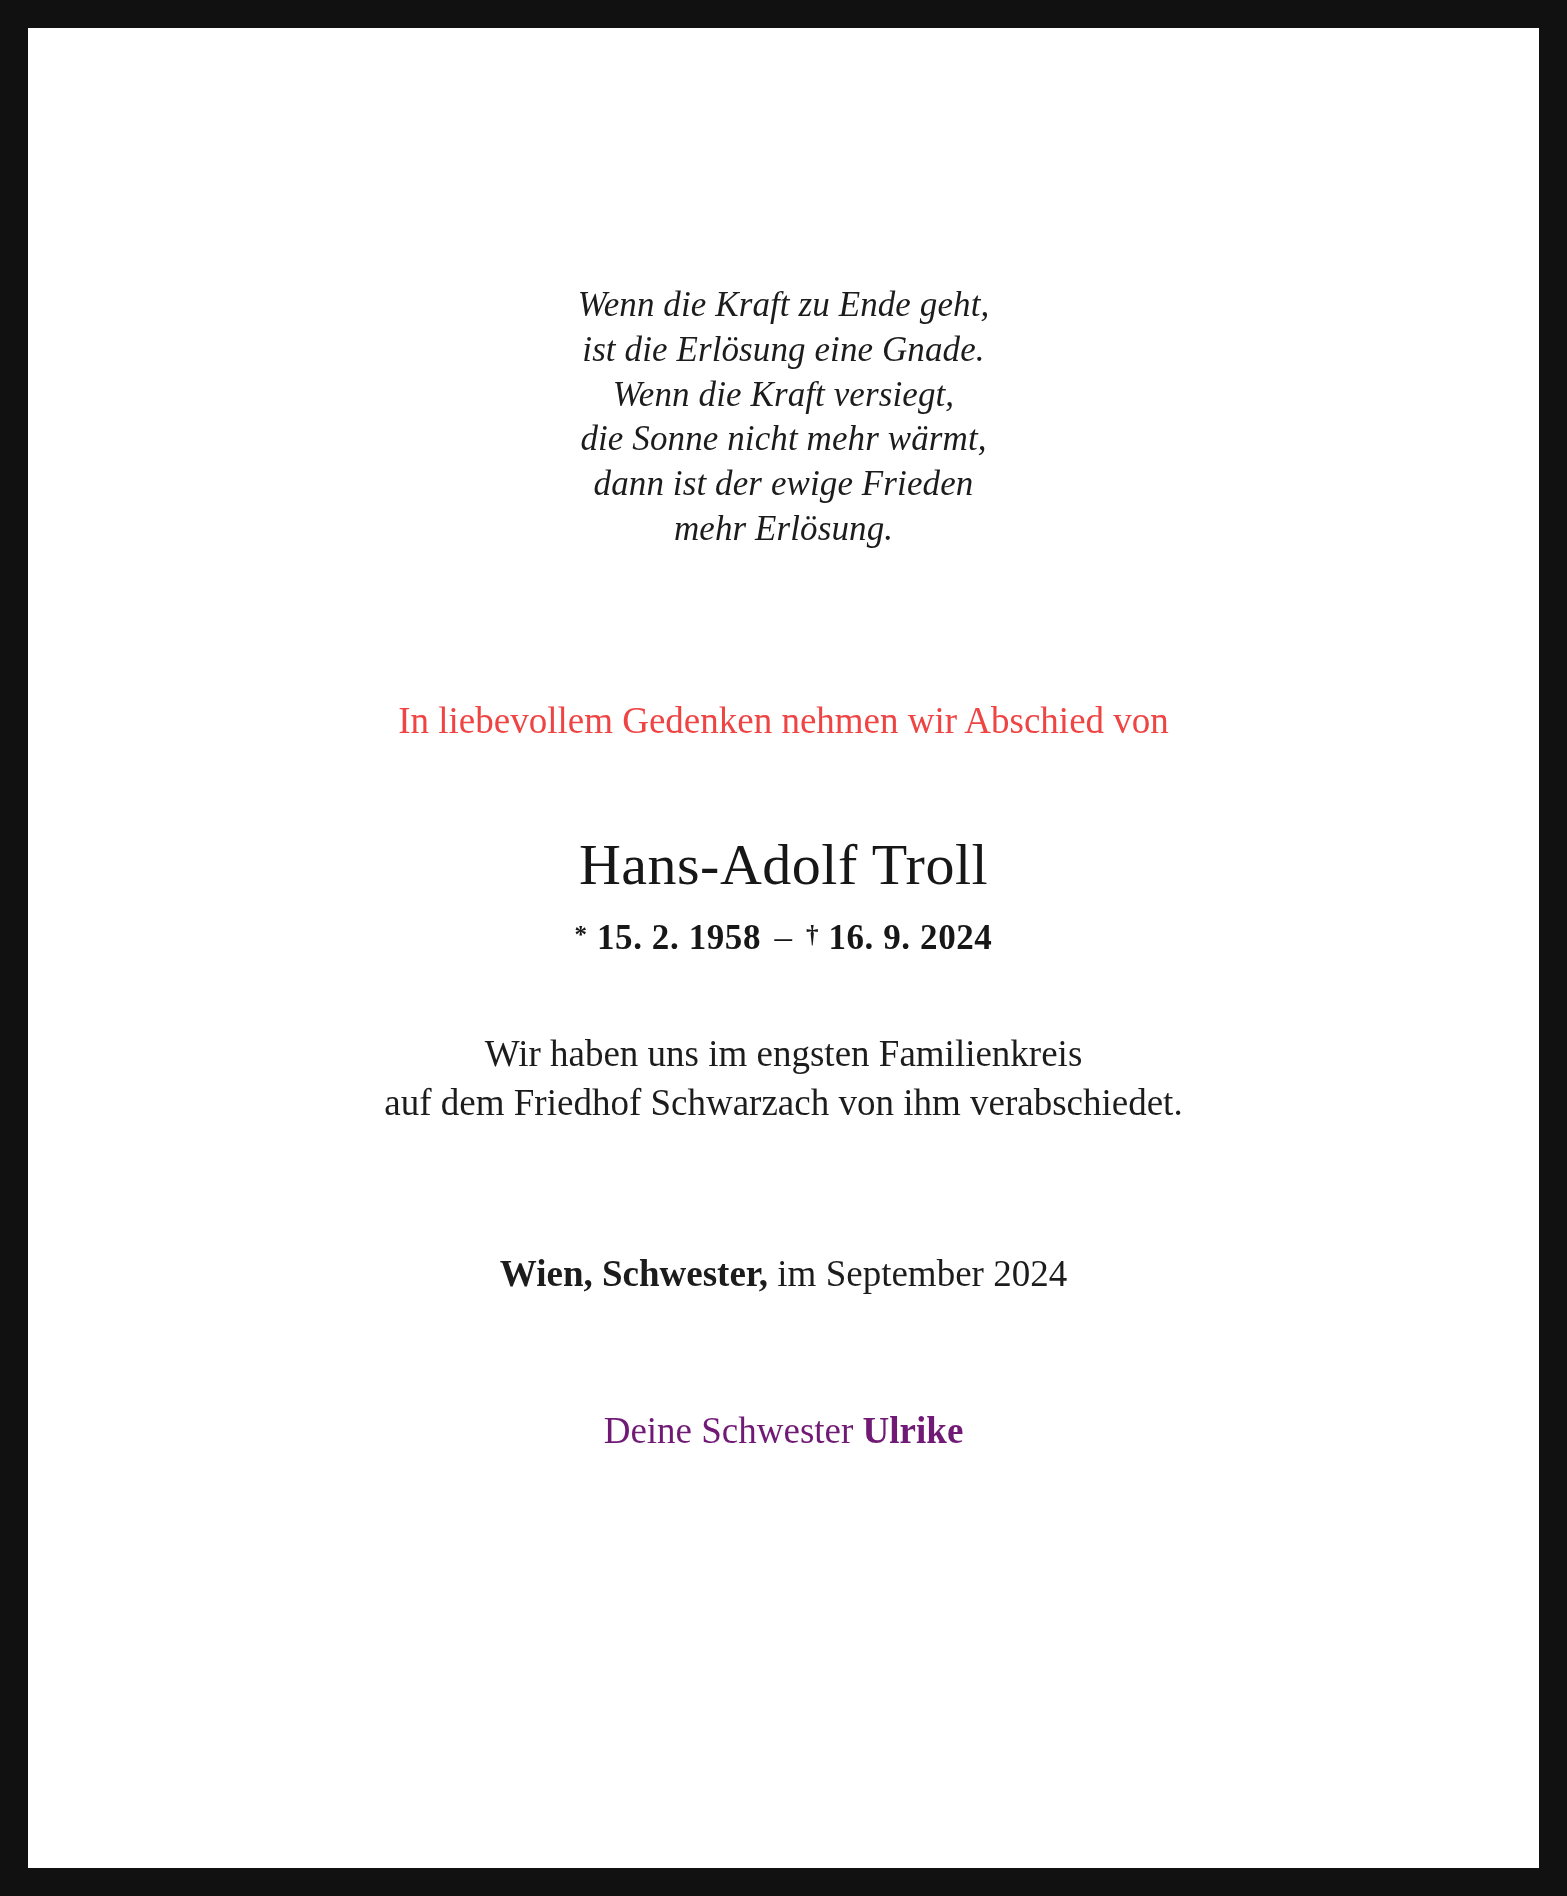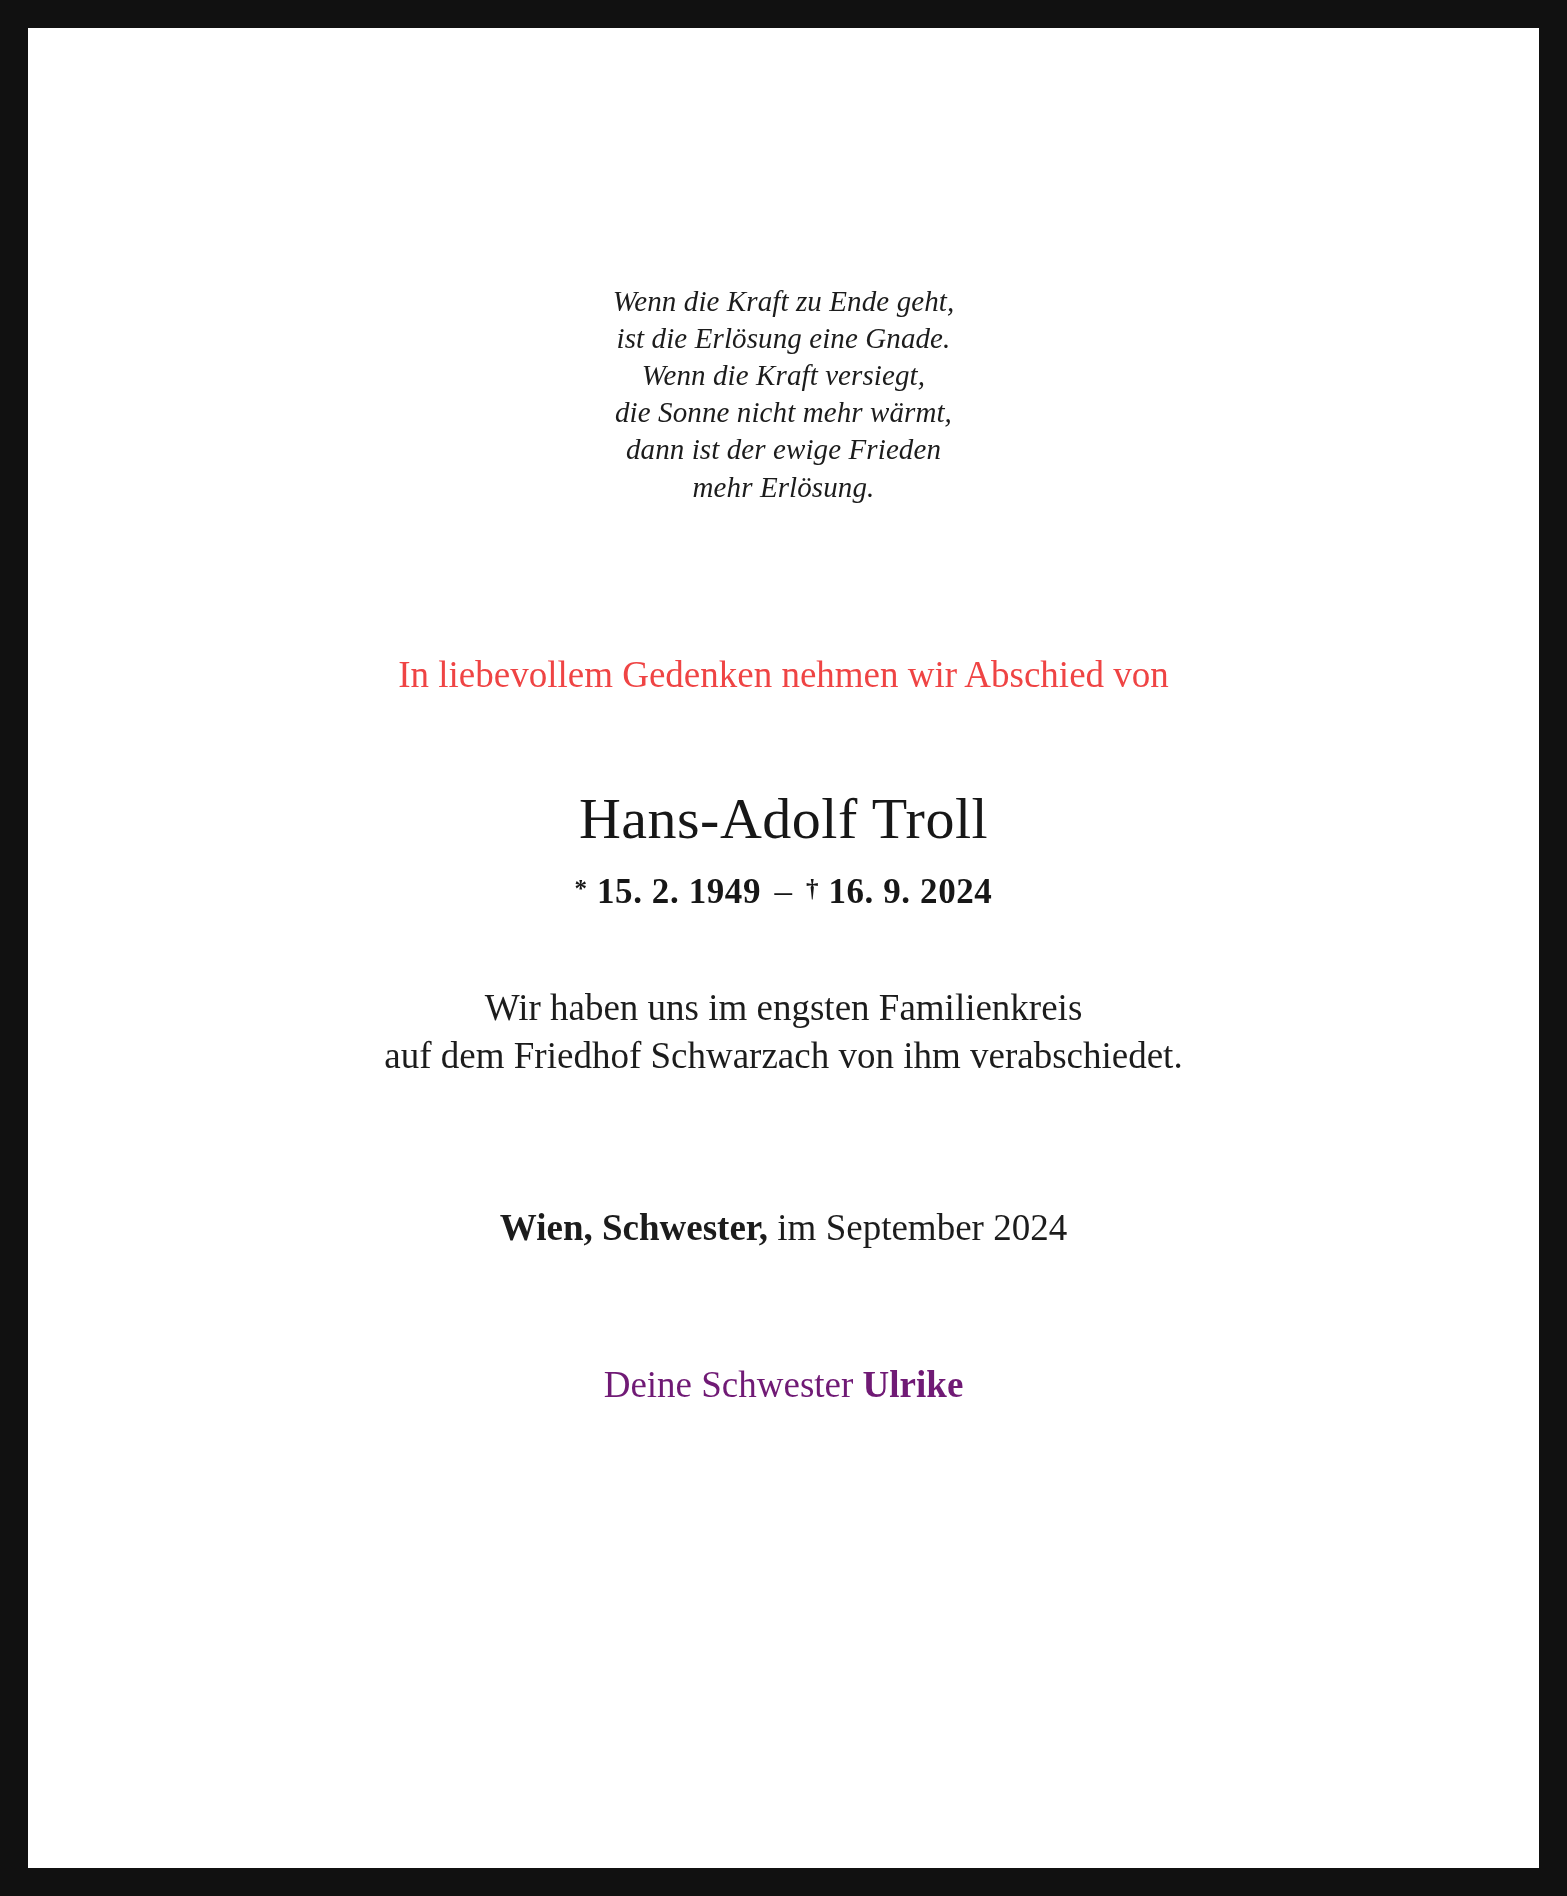--- a/index.html
+++ b/index.html
@@ -30,21 +30,21 @@
     background: #ffffff;
     position: relative;
     display: flex;
     flex-direction: column;
     align-items: center;
   }
 
   .verse {
     margin-top: 255px;
     font-style: italic;
-    font-size: 29px;
+    font-size: 35px;
     line-height: 1.28;
     text-align: center;
     color: #1c1c1c;
     letter-spacing: 0.1px;
   }
   .verse div {
     white-space: nowrap;
   }
 
   .intro {
@@ -129,21 +129,21 @@
       <div>dann ist der ewige Frieden</div>
       <div>mehr Erlösung.</div>
     </div>
 
     <div class="intro">In liebevollem Gedenken nehmen wir Abschied von</div>
 
     <div class="name">Hans-Adolf Troll</div>
 
     <div class="dates">
       <span class="sym">*</span>
-      <span>15. 2. 1949</span>
+      <span>15. 2. 1958</span>
       <span class="dash">–</span>
       <span class="sym">†</span>
       <span>16. 9. 2024</span>
     </div>
 
     <div class="farewell">
       <div>Wir haben uns im engsten Familienkreis</div>
       <div>auf dem Friedhof Schwarzach von ihm verabschiedet.</div>
     </div>
 

